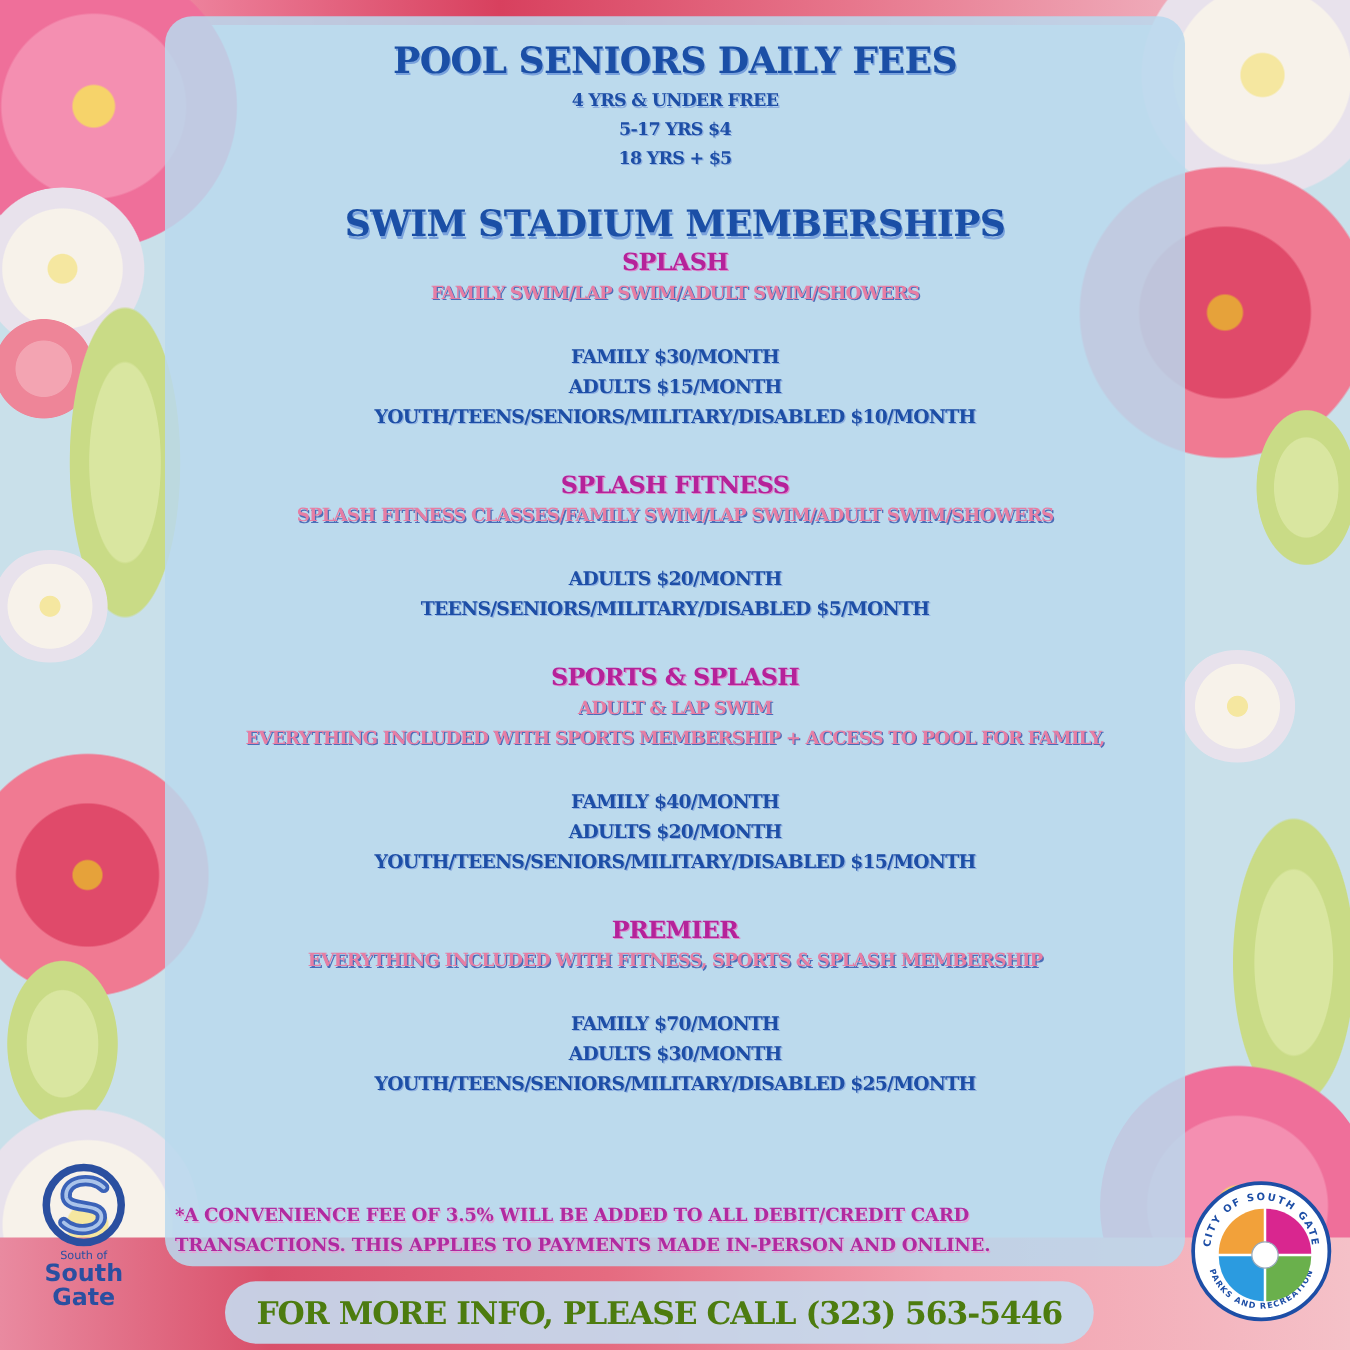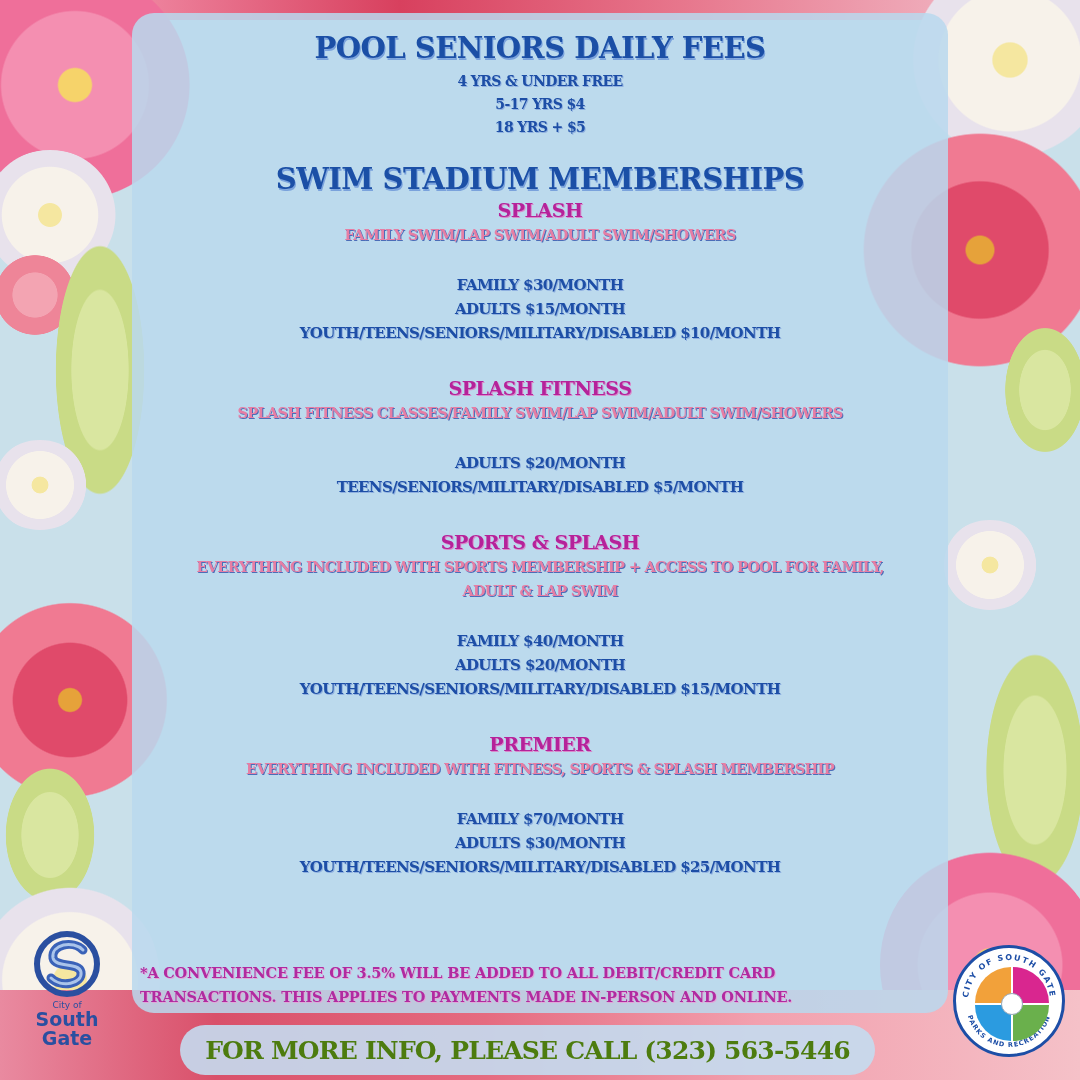--- a/index.html
+++ b/index.html
@@ -162,22 +162,22 @@
     <div style="margin-top:30px;">
       <div class="tier-name">SPLASH FITNESS</div>
       <div class="tier-desc">SPLASH FITNESS CLASSES/FAMILY SWIM/LAP SWIM/ADULT SWIM/SHOWERS</div>
       <div class="gap"></div>
       <div class="price-line">ADULTS $20/MONTH</div>
       <div class="price-line">TEENS/SENIORS/MILITARY/DISABLED $5/MONTH</div>
     </div>
 
     <div style="margin-top:30px;">
       <div class="tier-name">SPORTS &amp; SPLASH</div>
+      <div class="tier-desc">ADULT &amp; LAP SWIM</div>
       <div class="tier-desc">EVERYTHING INCLUDED WITH SPORTS MEMBERSHIP + ACCESS TO POOL FOR FAMILY,</div>
-      <div class="tier-desc">ADULT &amp; LAP SWIM</div>
       <div class="gap"></div>
       <div class="price-line">FAMILY $40/MONTH</div>
       <div class="price-line">ADULTS $20/MONTH</div>
       <div class="price-line">YOUTH/TEENS/SENIORS/MILITARY/DISABLED $15/MONTH</div>
     </div>
 
     <div style="margin-top:30px;">
       <div class="tier-name">PREMIER</div>
       <div class="tier-desc">EVERYTHING INCLUDED WITH FITNESS, SPORTS &amp; SPLASH MEMBERSHIP</div>
       <div class="gap"></div>
@@ -194,21 +194,21 @@
 </div>
 
 <div class="phone-pill">FOR MORE INFO, PLEASE CALL (323) 563-5446</div>
 
 <div class="logo-city">
   <svg width="68" height="68" viewBox="0 0 68 68">
     <circle cx="34" cy="34" r="30" fill="none" stroke="#2a4fa0" stroke-width="6"></circle>
     <path d="M50 20 C40 10 18 14 20 28 C22 38 46 32 48 42 C50 54 28 58 18 48" fill="none" stroke="#3a62b8" stroke-width="9" stroke-linecap="round"></path>
     <path d="M50 20 C40 10 18 14 20 28 C22 38 46 32 48 42 C50 54 28 58 18 48" fill="none" stroke="#aac4ea" stroke-width="3" stroke-linecap="round"></path>
   </svg>
-  <div class="cityof">City of</div>
+  <div class="cityof">South of</div>
   <div class="south">South</div>
   <div class="gate">Gate</div>
 </div>
 
 <div class="logo-parks">
   <svg class="ring-text" width="106" height="106" viewBox="0 0 106 106">
     <defs>
       <path id="topArc" d="M12 53 A41 41 0 0 1 94 53"></path>
       <path id="botArc" d="M10 56 A43 43 0 0 0 96 56"></path>
     </defs>

